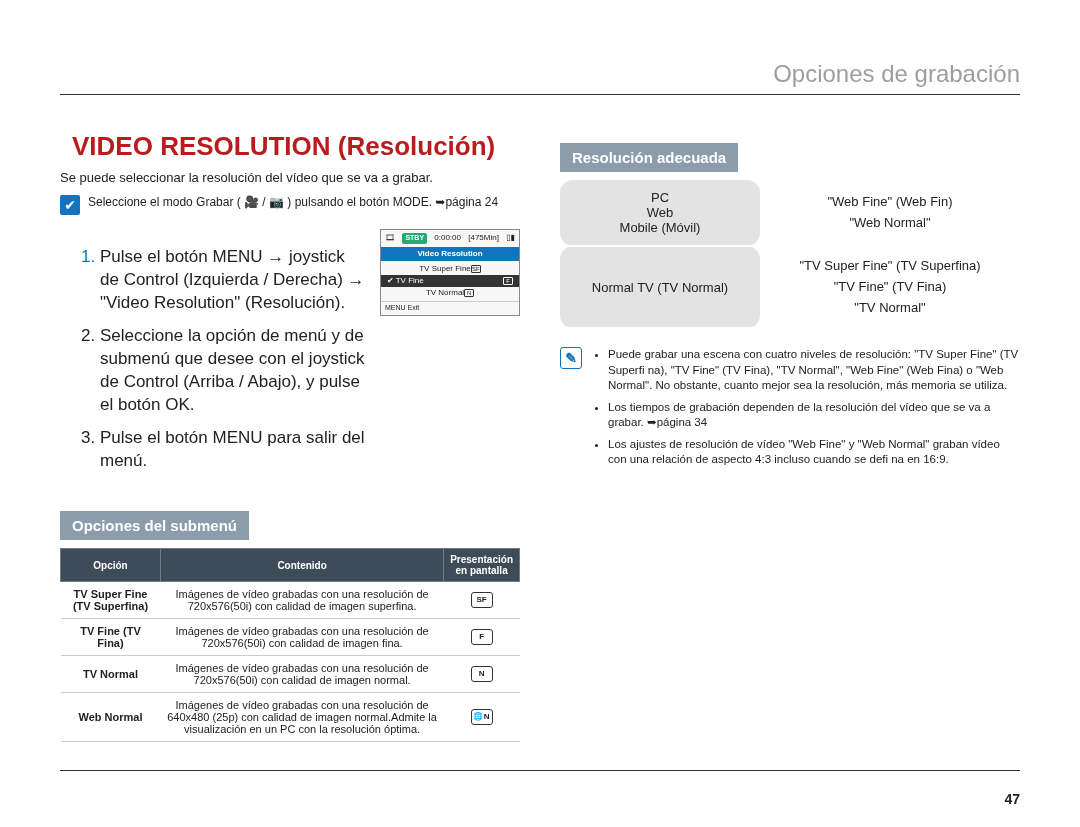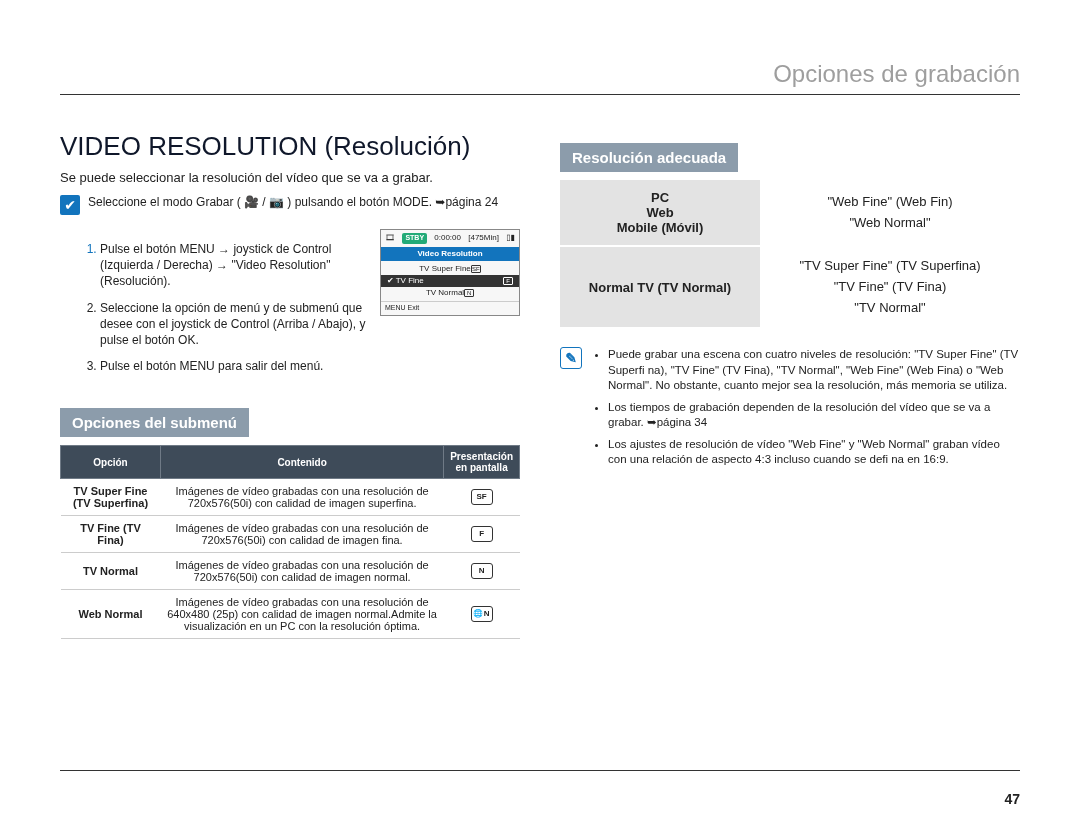--- a/index.html
+++ b/index.html
@@ -16,42 +16,42 @@
     color:#9e9e9e;
     font-size:24px;
     font-weight:400;
     border-bottom:1px solid #333;
     padding-bottom:6px;
     margin-bottom:36px;
   }
   .cols { display:flex; gap:40px; }
   .col { flex:1 1 0; min-width:0; }
   h1.section-title {
-    color:#0f172a;
-    font-weight:400;
+    color:#b91c1c;
+    font-weight:700;
     font-size:26px;
-    margin:0 0 8px 0;
+    margin:0 0 8px 12px;
   }
   .sub-title {
     display:inline-block;
     background:#8c9cab;
     color:#fff;
     font-weight:bold;
     font-size:15px;
     padding:6px 12px;
     margin:12px 0 8px 0;
   }
   p.intro { font-size:13px; margin:4px 0 10px 0; }
   .mode-note { display:flex; align-items:flex-start; gap:8px; font-size:12px; margin:6px 0 14px 0; }
   .icon-box {
     width:20px; height:20px; flex:0 0 20px;
     display:flex; align-items:center; justify-content:center;
     background:#1274bd; color:#fff; font-size:14px; border-radius:2px;
   }
-  .steps { font-size:12px; }
+  .steps { font-size:17px; }
   .steps li { margin-bottom:10px; line-height:1.35; }
   .steps li:first-child { color:#1274bd; }
   .steps li:first-child span.body { color:#222; }
   .step-flex { display:flex; gap:12px; align-items:flex-start; }
   .step-text { flex:1; }
   .lcd {
     width:140px; border:1px solid #888; background:#f7f7f7;
     font-size:8px; line-height:1.25; color:#222;
   }
   .lcd-top { padding:3px 4px; display:flex; justify-content:space-between; align-items:center; }
@@ -79,22 +79,23 @@
     display:inline-block; min-width:22px; height:16px;
     border:1.5px solid #333; border-radius:3px;
     font-size:8px; line-height:13px; text-align:center;
     padding:0 2px; font-weight:bold;
   }
   table.adequate {
     width:100%; border-collapse:collapse; font-size:13px;
   }
   table.adequate td { padding:10px 12px; }
   table.adequate td.cat {
-    background:#e3e3e3; font-weight:bold; text-align:center; width:200px;
+    background:#e3e3e3; font-weight:normal; text-align:center; width:200px;
     border-bottom:2px solid #fff;
+    border-radius:13px;
   }
   table.adequate td.val { text-align:center; line-height:1.6; }
   .note-block { display:flex; gap:10px; font-size:11.5px; margin-top:18px; }
   .note-icon {
     width:22px; height:22px; flex:0 0 22px;
     border:1px solid #1274bd; color:#1274bd;
     display:flex; align-items:center; justify-content:center;
     font-weight:bold; border-radius:3px; font-size:14px;
   }
   .note-block ul { margin:0; padding-left:16px; }

